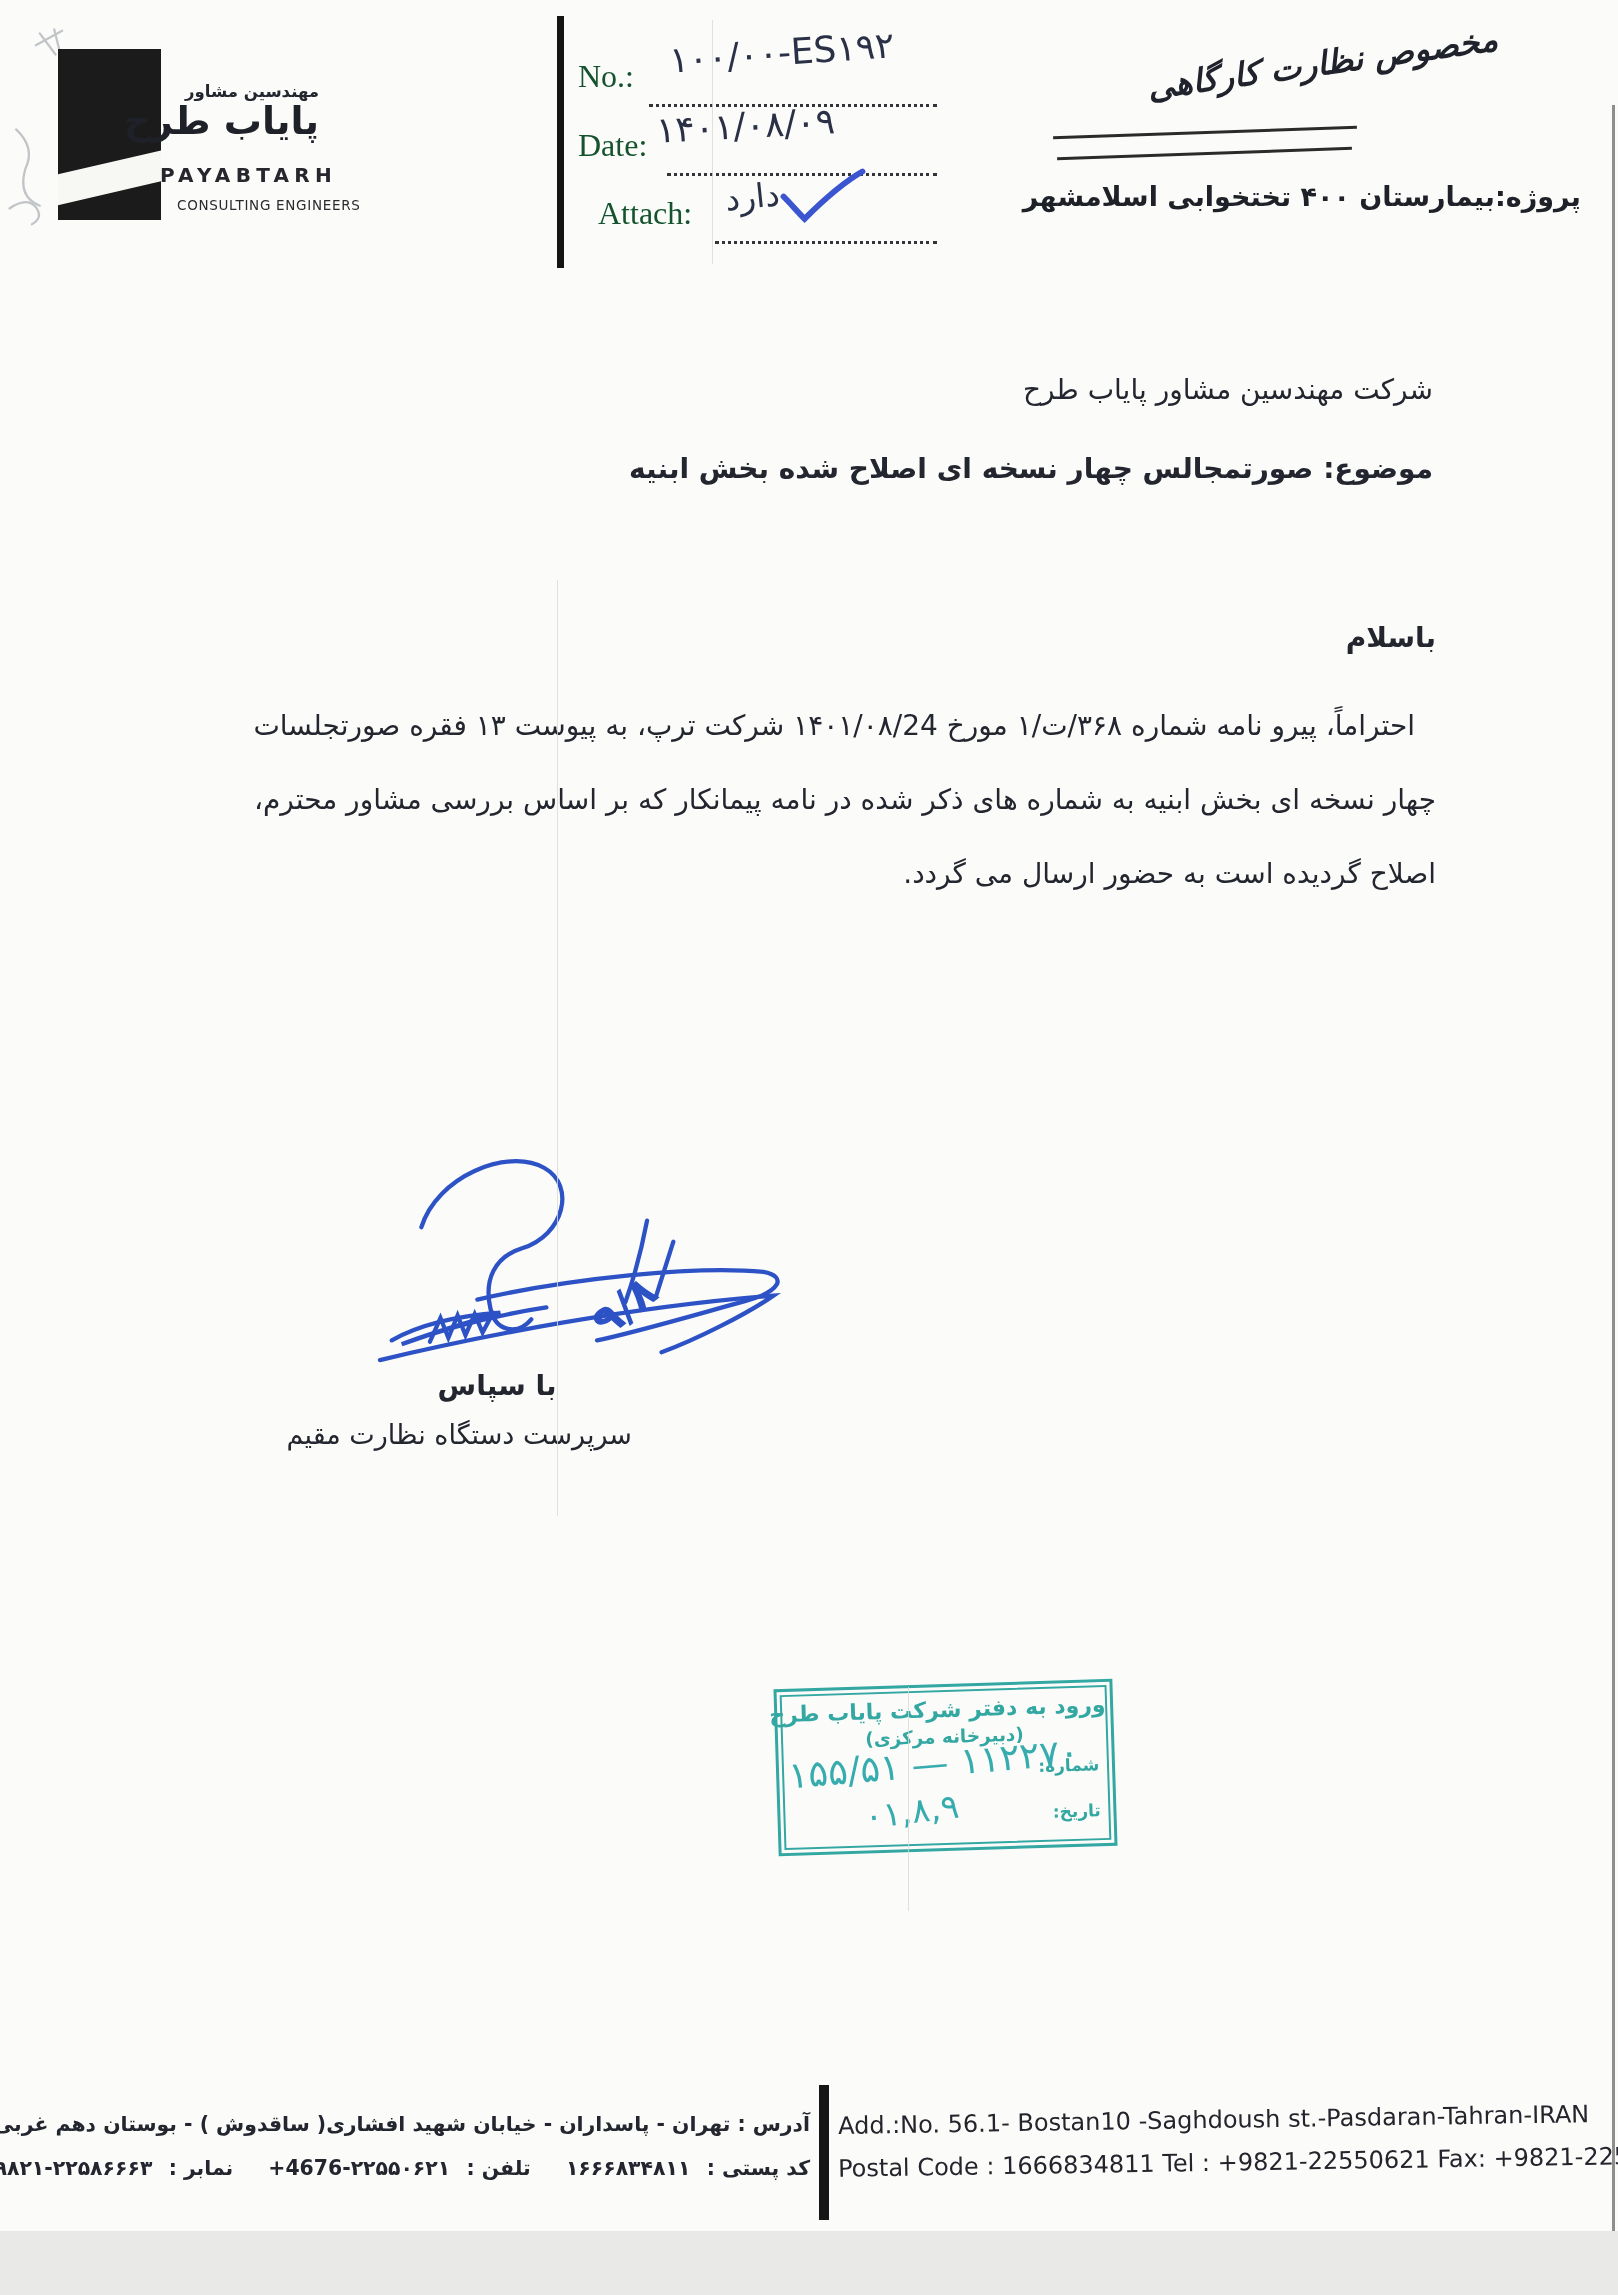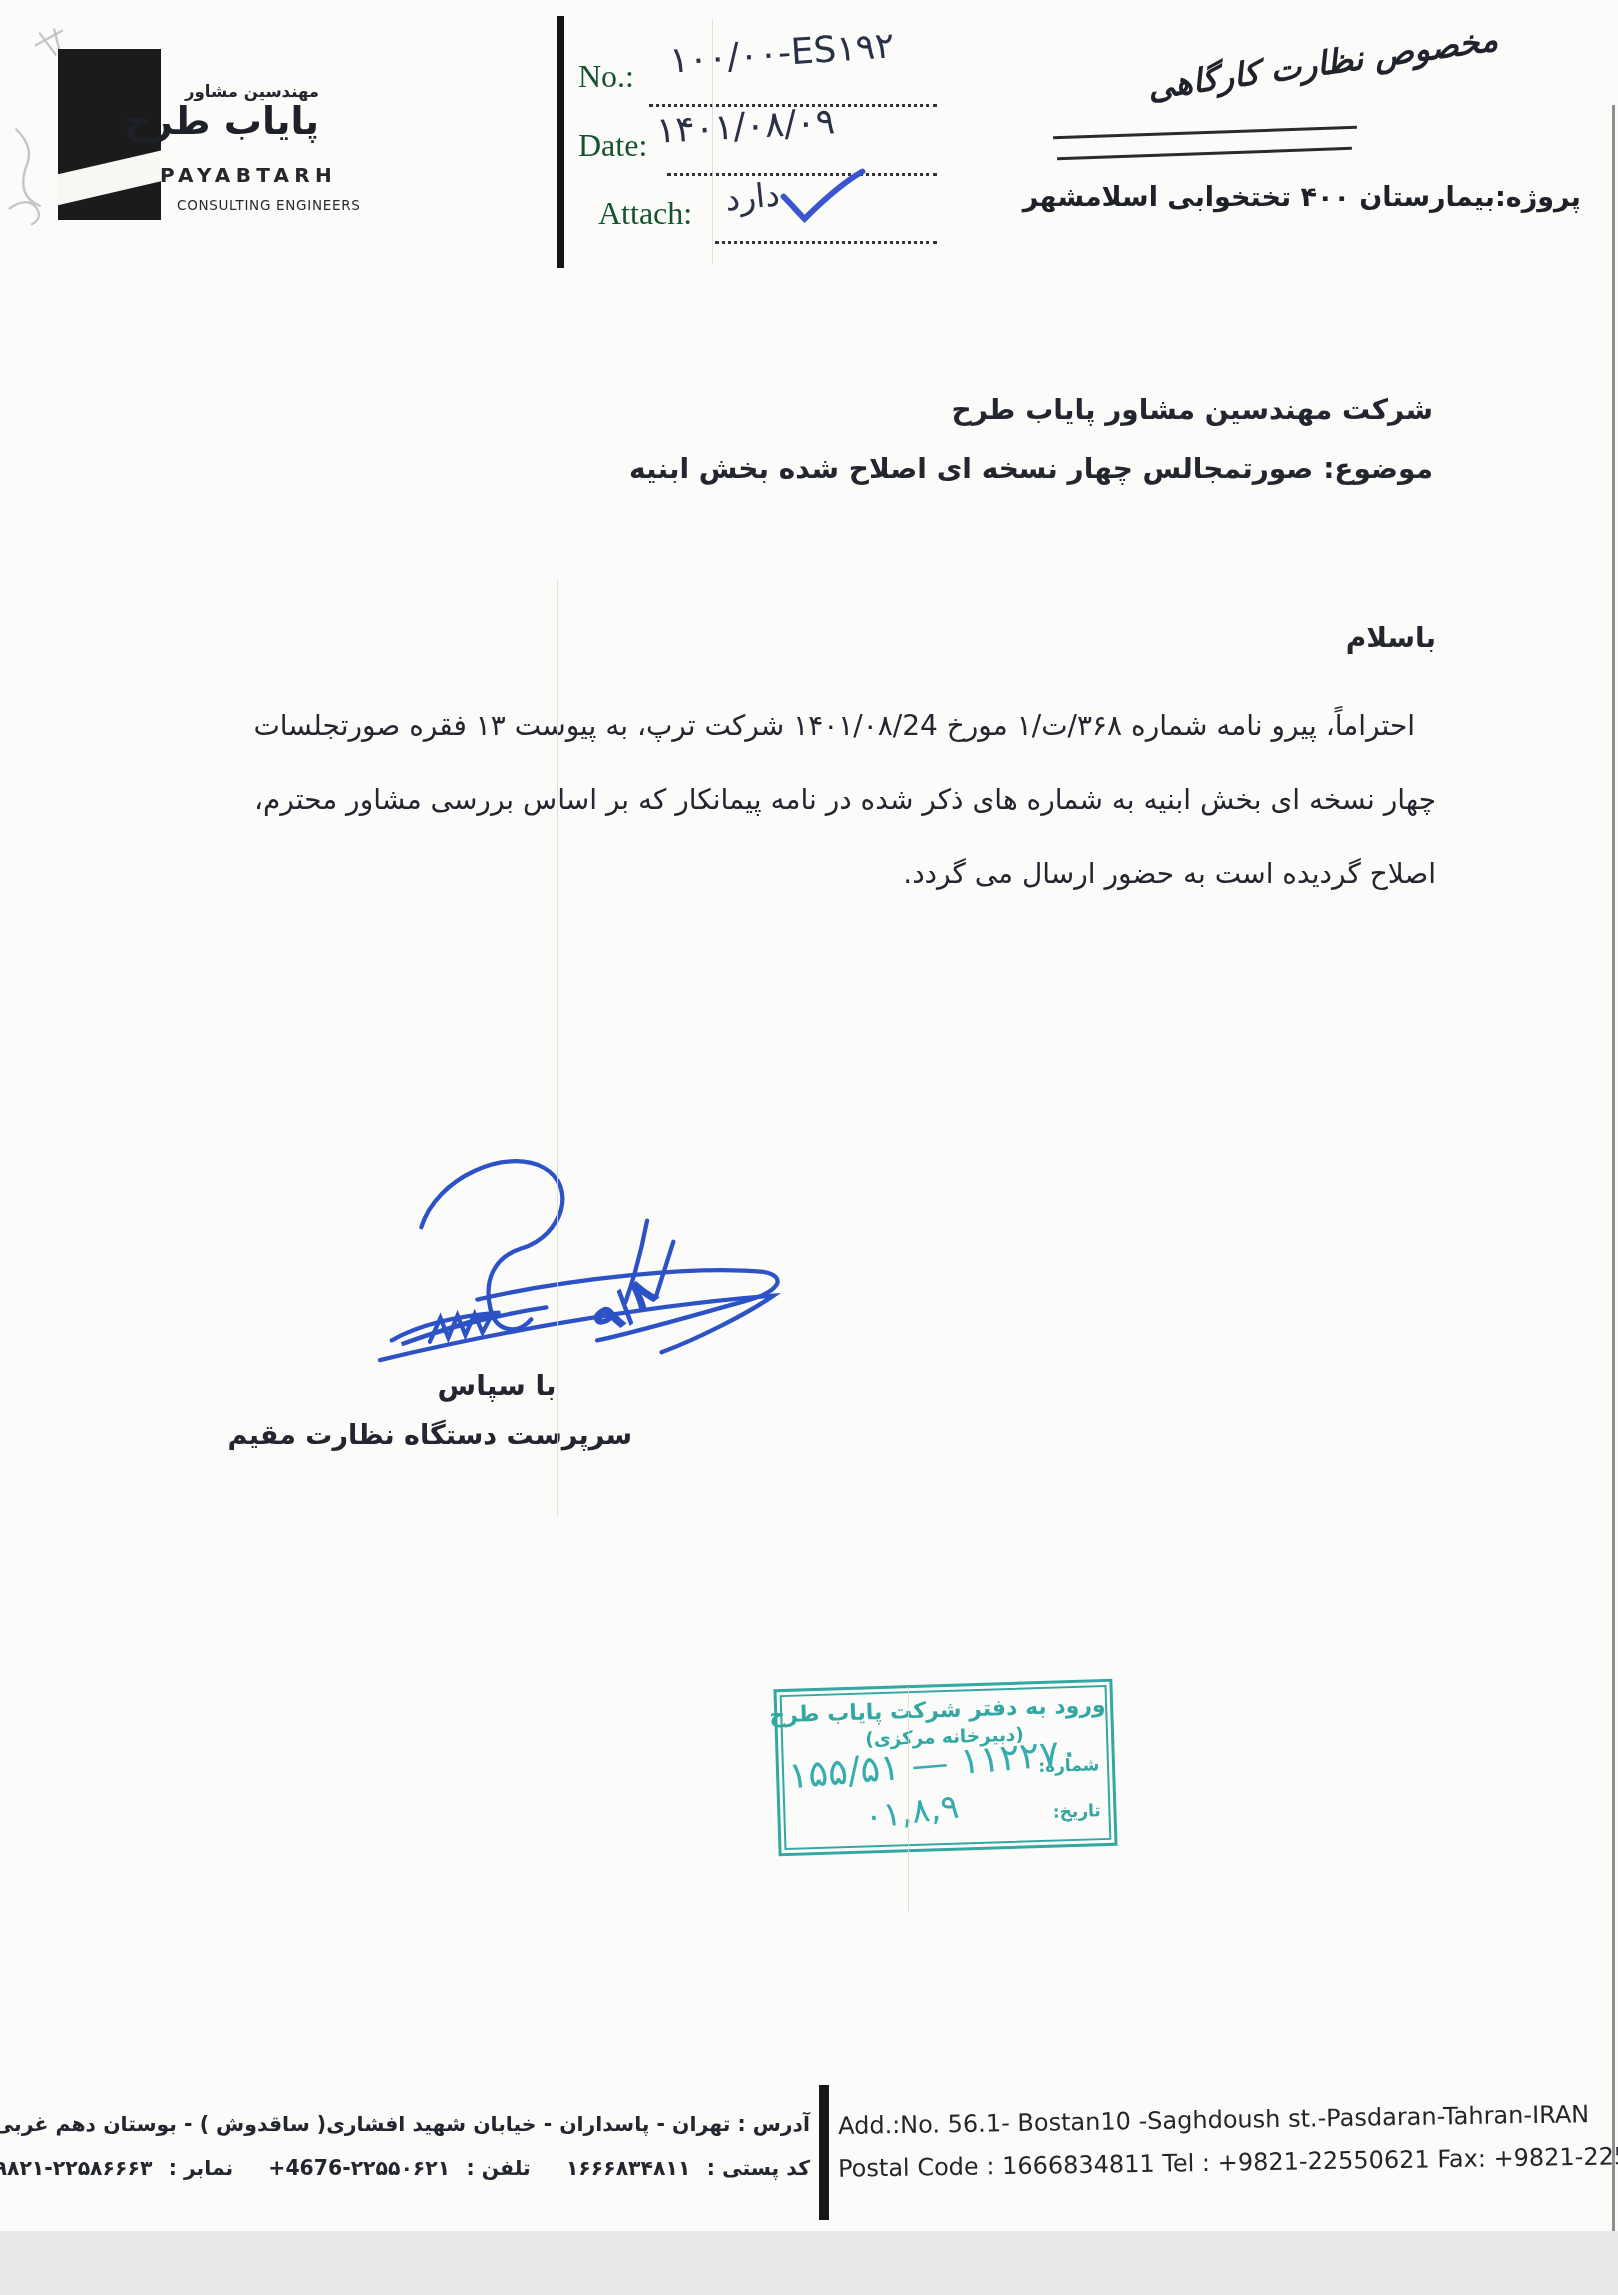--- a/index.html
+++ b/index.html
@@ -25,31 +25,31 @@
 
   .field-label { font-family:"Liberation Serif","DejaVu Serif",serif; font-size:32px; color:#14532d; }
   .dotted { height:0; border-bottom:3.3px dotted #33343a; }
   .hand { color:#2a3147; white-space:nowrap; }
 
   .handnote { left:1156px; top:43px; width:343px; font-size:33px; font-weight:700; font-style:italic; text-align:center; color:#20222c; transform:rotate(-8deg); }
   .underline-a { left:1053px; top:131px; width:304px; height:2.6px; background:#2b2b2b; transform:rotate(-2deg); }
   .underline-b { left:1057px; top:152px; width:295px; height:2.6px; background:#2b2b2b; transform:rotate(-2deg); }
   .project { right:38px; top:181px; font-size:27px; font-weight:700; color:#1f2129; }
 
-  .recipient { right:186px; top:373px; font-size:28px; font-weight:700;margin-top:20px; }
+  .recipient { right:186px; top:373px; font-size:28px; font-weight:400; }
   .subject { right:186px; top:452px; font-size:28px; font-weight:700; }
   .salutation { right:183px; top:621px; font-size:28px; font-weight:700; }
   .paragraph { right:183px; left:79px; top:689px; font-size:28px; line-height:74px; text-align:right; color:#23262f; }
   .paragraph .pline { white-space:nowrap; }
   .paragraph .pline.first { margin-right:21px; }
 
   .sig-svg { left:352px; top:1143px; }
   .sig-date { left:590px; top:1281px; font-size:43px; color:#2d52c6; transform:rotate(-38deg); font-weight:700; }
   .signoff { left:428px; top:1369px; width:138px; text-align:center; font-size:28px; font-weight:700; }
-  .role { left:316px; top:1419px; width:316px; text-align:center; font-size:27px; font-weight:700; white-space:nowrap; }
+  .role { left:316px; top:1419px; width:316px; text-align:center; font-size:27px; font-weight:400; white-space:nowrap; }
 
   
   .stamp { left:776px; top:1684px; width:339px; height:167px; transform:rotate(-1.8deg); color:#2ba49f; border:3.3px solid #2ba49f; opacity:.96; }
   .stamp-inner { position:absolute; inset:2.6px; border:2px solid #2ba49f; }
   .stamp-title { position:absolute; left:0; right:0; top:5.3px; text-align:center; font-size:22px; font-weight:700; }
   .stamp-sub { position:absolute; left:0; right:0; top:34px; text-align:center; font-size:18.4px; font-weight:700; }
   .stamp-lbl { position:absolute; font-size:17px; font-weight:700; }
   .stamp-num-lbl { right:8px; top:67px; }
   .stamp-date-lbl { right:8px; top:113px; }
   .stamp-hand { position:absolute; color:#2fa9ad; white-space:nowrap; }

